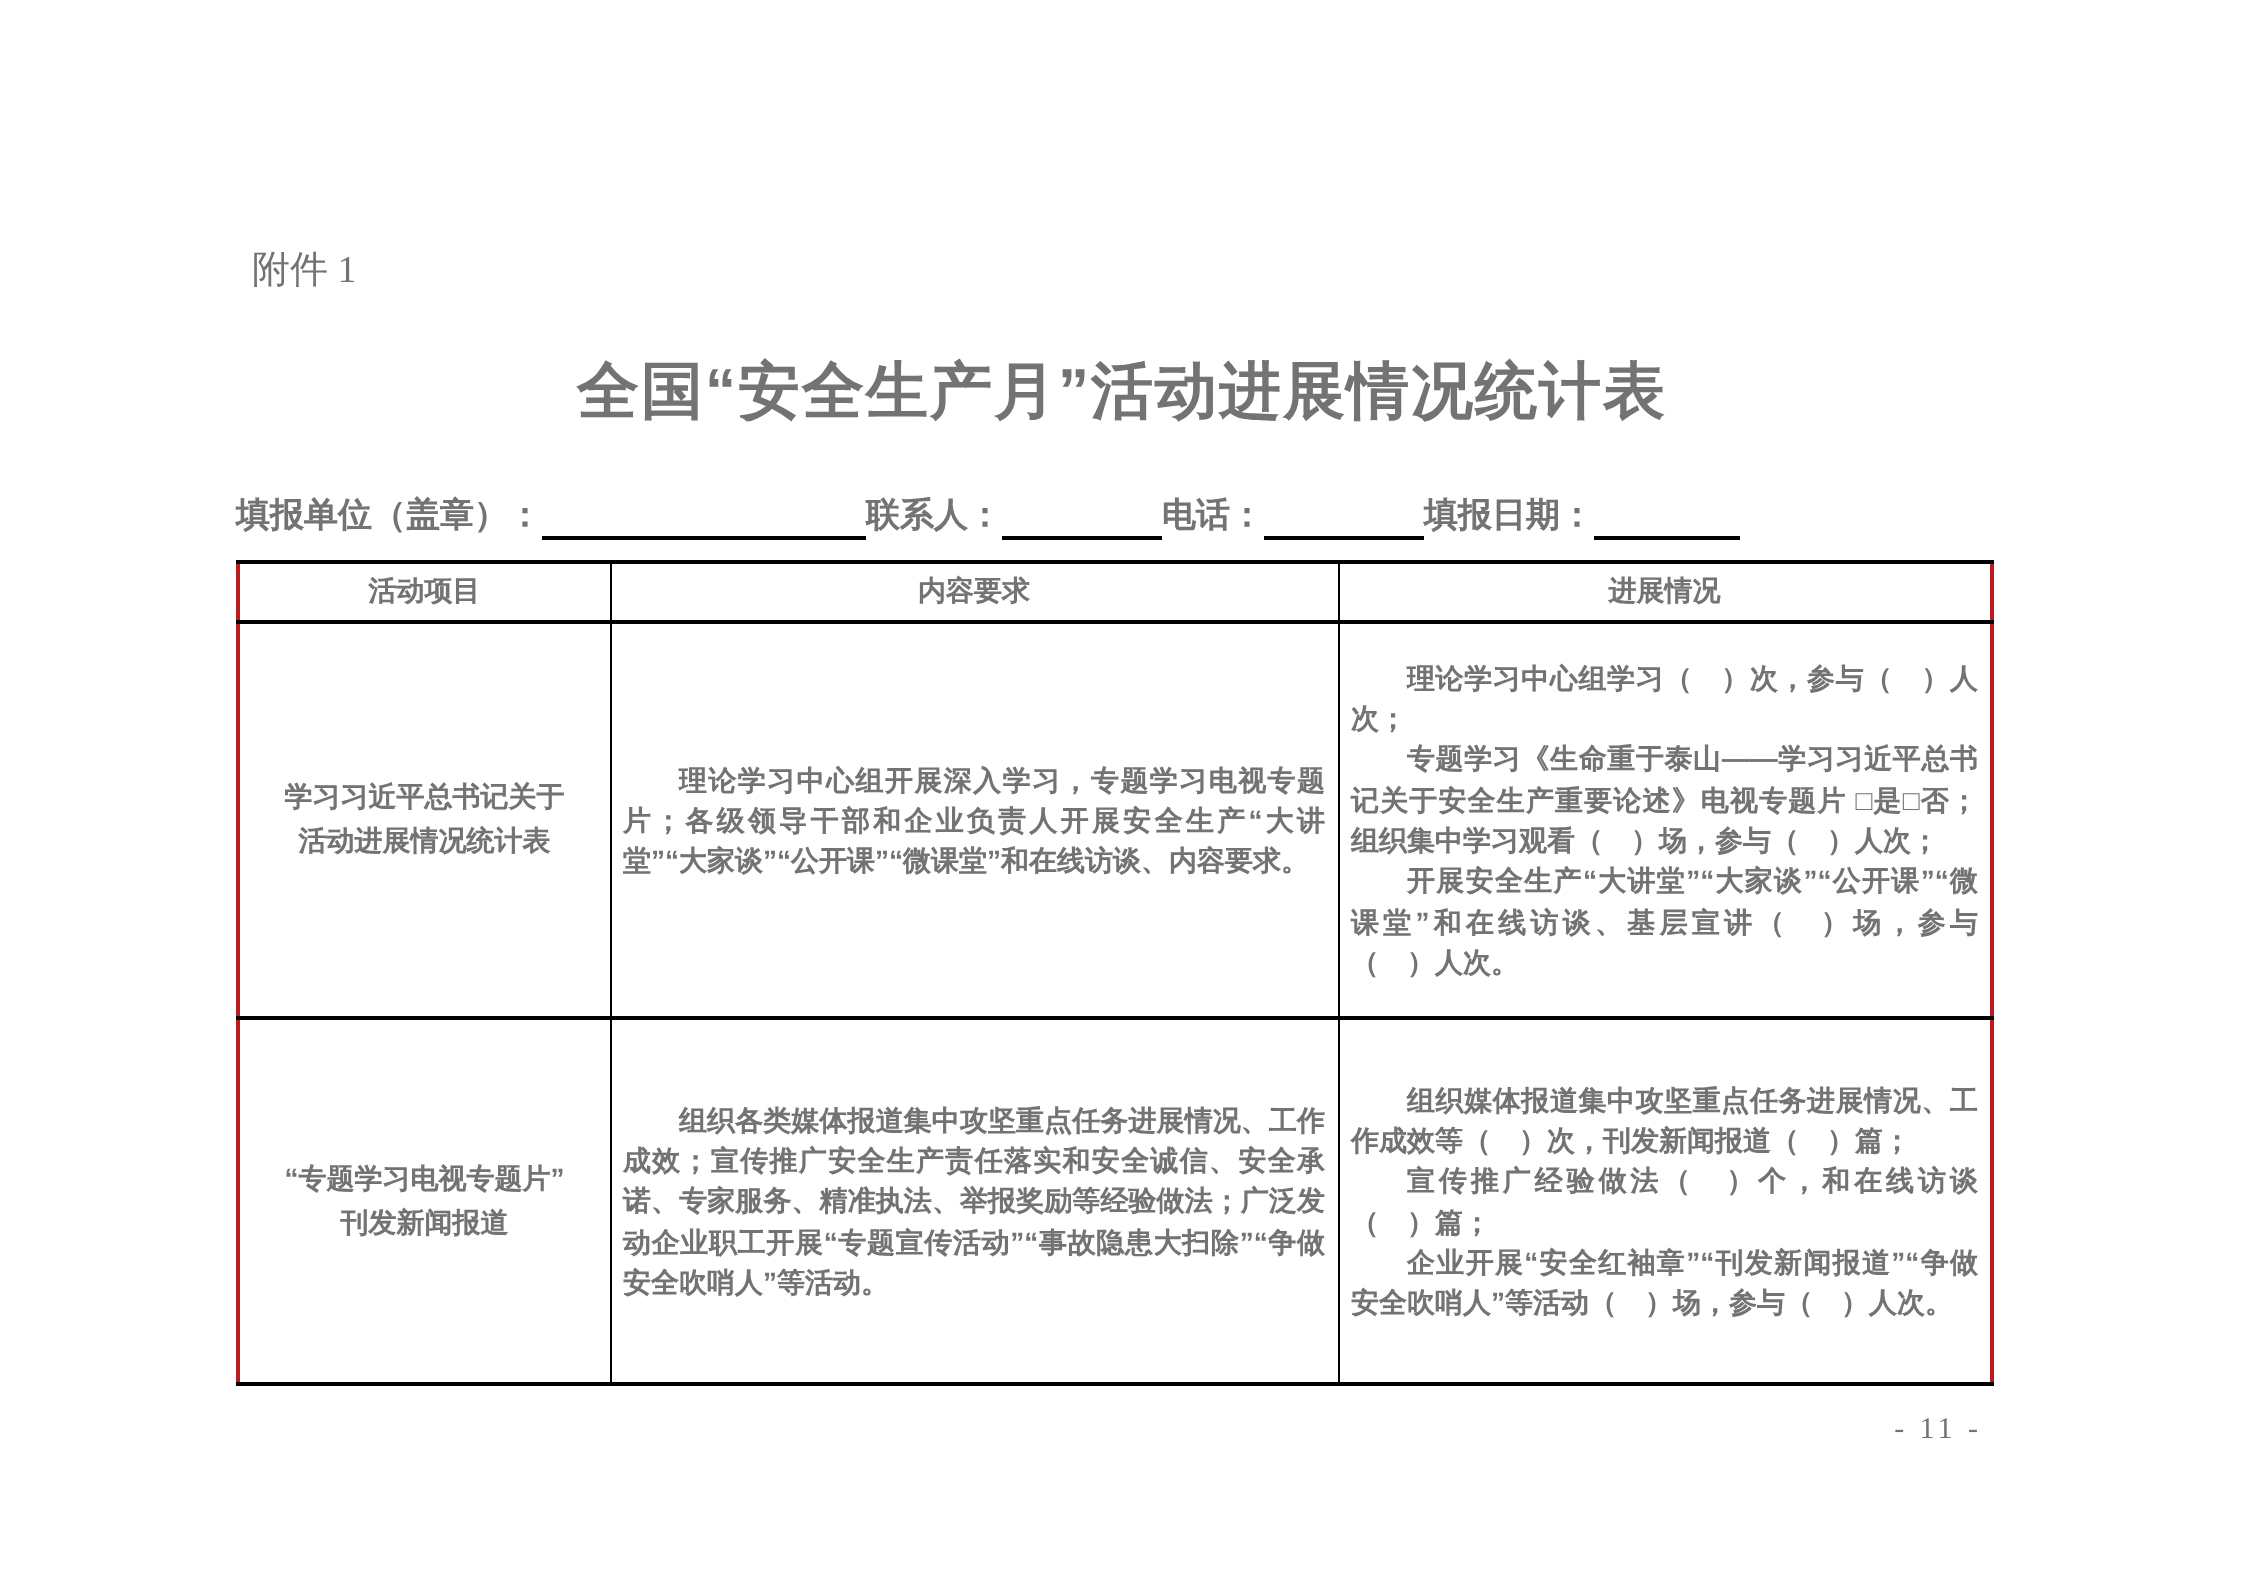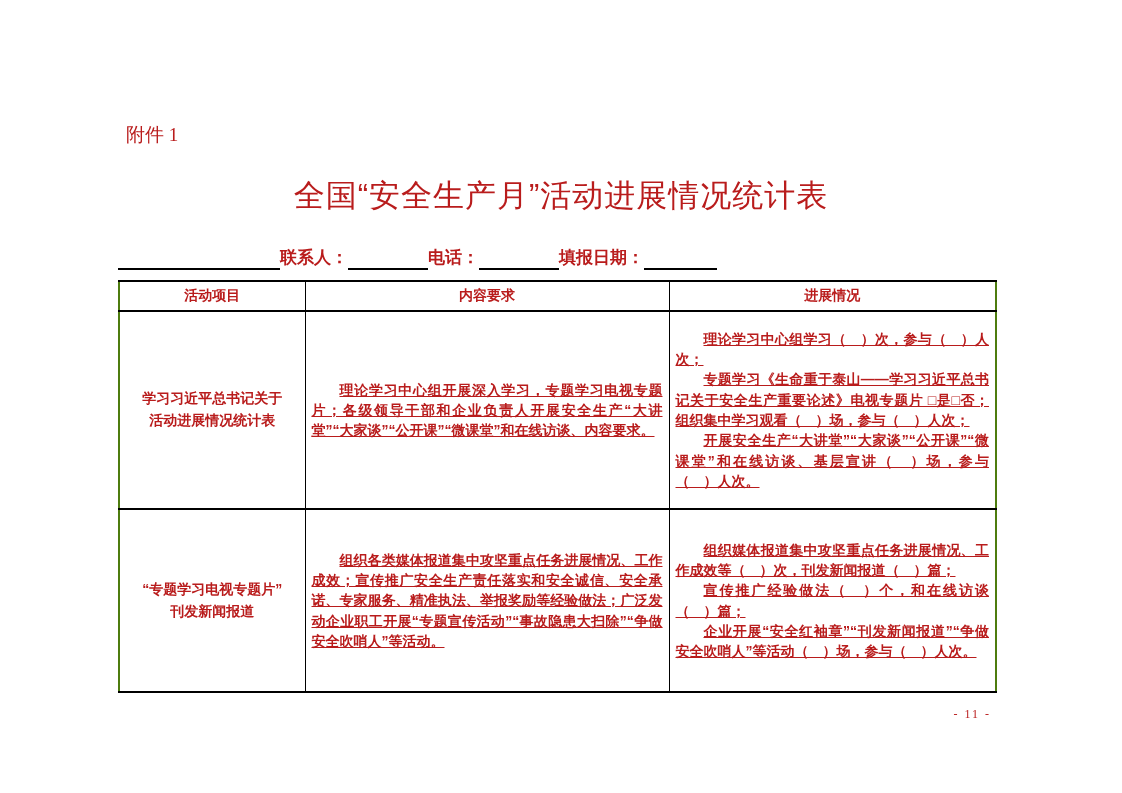--- a/index.html
+++ b/index.html
@@ -2,42 +2,42 @@
 <html><head>
 <meta charset="utf-8">
 <style>
   html, body { margin: 0; padding: 0; background: #e8e8e8; }
   .page {
     position: relative;
     width: 1122px;
     height: 793px;
     margin: 0 auto;
     background: #ffffff;
-    color: #b91c1c;
+    color: #737373;
     font-family: "Liberation Sans", sans-serif;
     overflow: hidden;
   }
 
   .attachment {
     position: absolute;
     left: 126px;
     top: 122px;
     font-family: "Liberation Serif", serif;
     font-size: 19px;
     font-weight: normal;
   }
 
   .doc-title {
     position: absolute;
     left: 0;
     top: 175px;
     width: 100%;
     text-align: center;
     font-size: 31px;
-    font-weight: normal;
+    font-weight: bold;
     letter-spacing: 1px;
     font-family: "Liberation Sans", sans-serif;
   }
 
   .form-line {
     position: absolute;
     left: 118px;
     top: 246px;
     width: 877px;
     display: flex;
@@ -58,21 +58,21 @@
   .blank.u3 { width: 80px; }
   .blank.u4 { width: 73px; }
 
   table.stat-table {
     position: absolute;
     left: 118px;
     top: 280px;
     width: 877px;
     border-collapse: collapse;
     table-layout: fixed;
-    border: 2px solid #4d7c0f;
+    border: 2px solid #b91c1c;
   }
   .stat-table th, .stat-table td {
     border-top: 2px solid #000;
     border-bottom: 2px solid #000;
     border-left: 1px solid #000;
     border-right: 1px solid #000;
     font-weight: bold;
   }
   .stat-table th {
     height: 28px;
@@ -92,42 +92,42 @@
   td.text-cell {
     vertical-align: middle;
     font-size: 14px;
     padding: 4px 6px;
   }
   .para {
     margin: 0;
     text-indent: 2em;
     text-align: justify;
     line-height: 1.45;
-    text-decoration: underline;
   }
 
   .page-number {
     position: absolute;
     right: 131px;
     top: 707px;
     font-family: "Liberation Serif", serif;
-    font-size: 12px;
+    font-size: 15px;
     letter-spacing: 2px;
   }
 </style>
 </head>
 <body>
 
 <div class="page">
 
   <div class="attachment">附件 1</div>
 
   <div class="doc-title">全国“安全生产月”活动进展情况统计表</div>
 
   <div class="form-line">
+    <span class="lbl">填报单位（盖章）：</span>
       <span class="blank u1"></span>
       <span class="lbl">联系人：</span>
       <span class="blank u2"></span>
       <span class="lbl">电话：</span>
       <span class="blank u3"></span>
       <span class="lbl">填报日期：</span>
       <span class="blank u4"></span>
   </div>
 
   <table class="stat-table">

